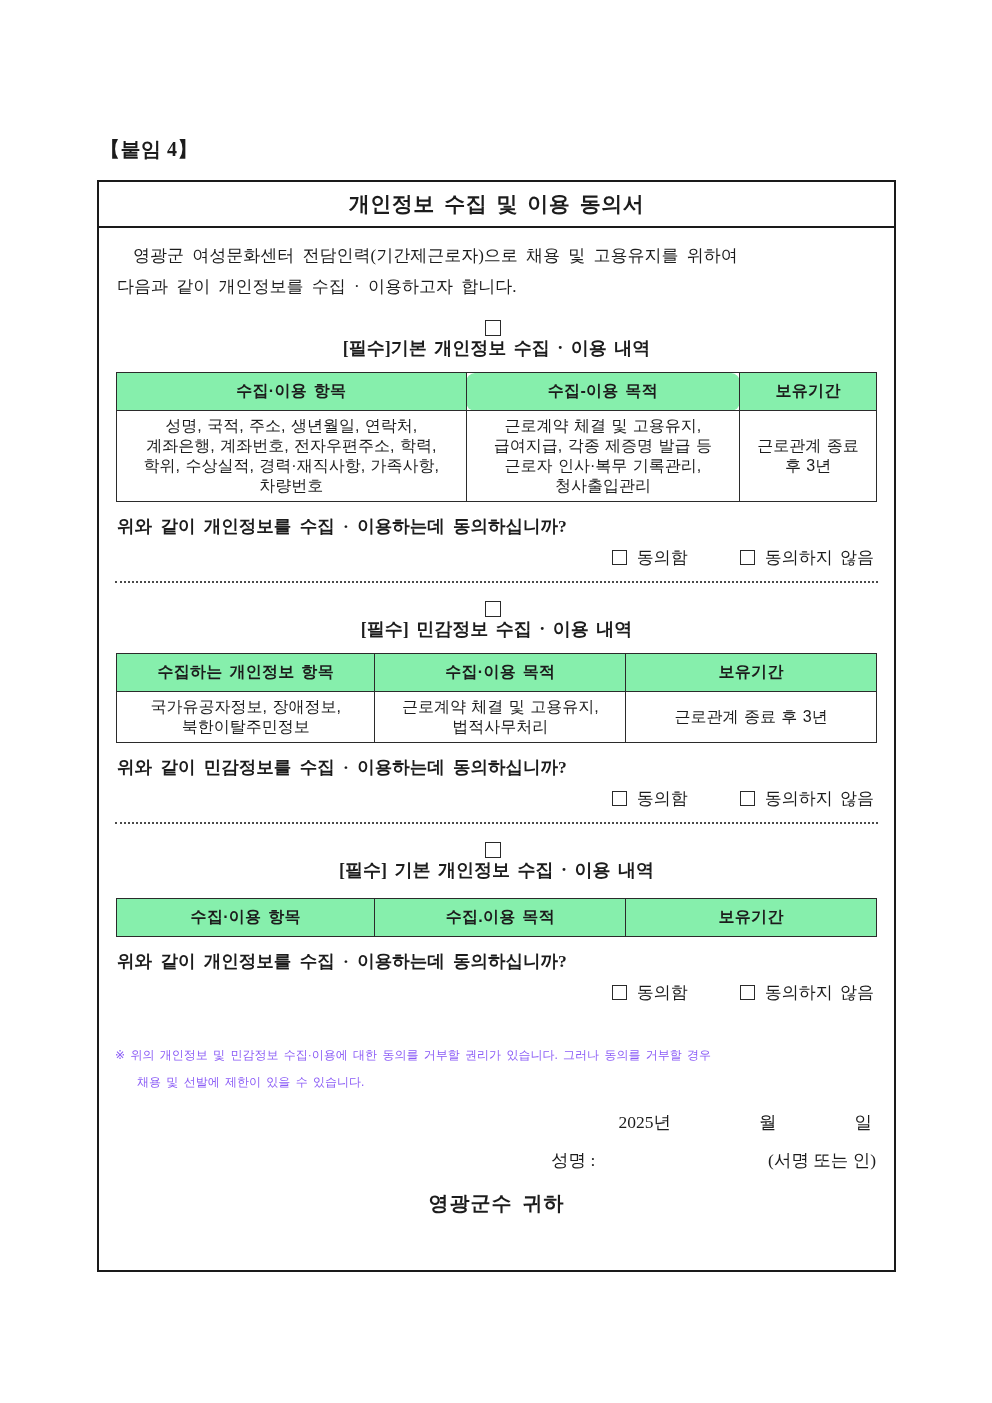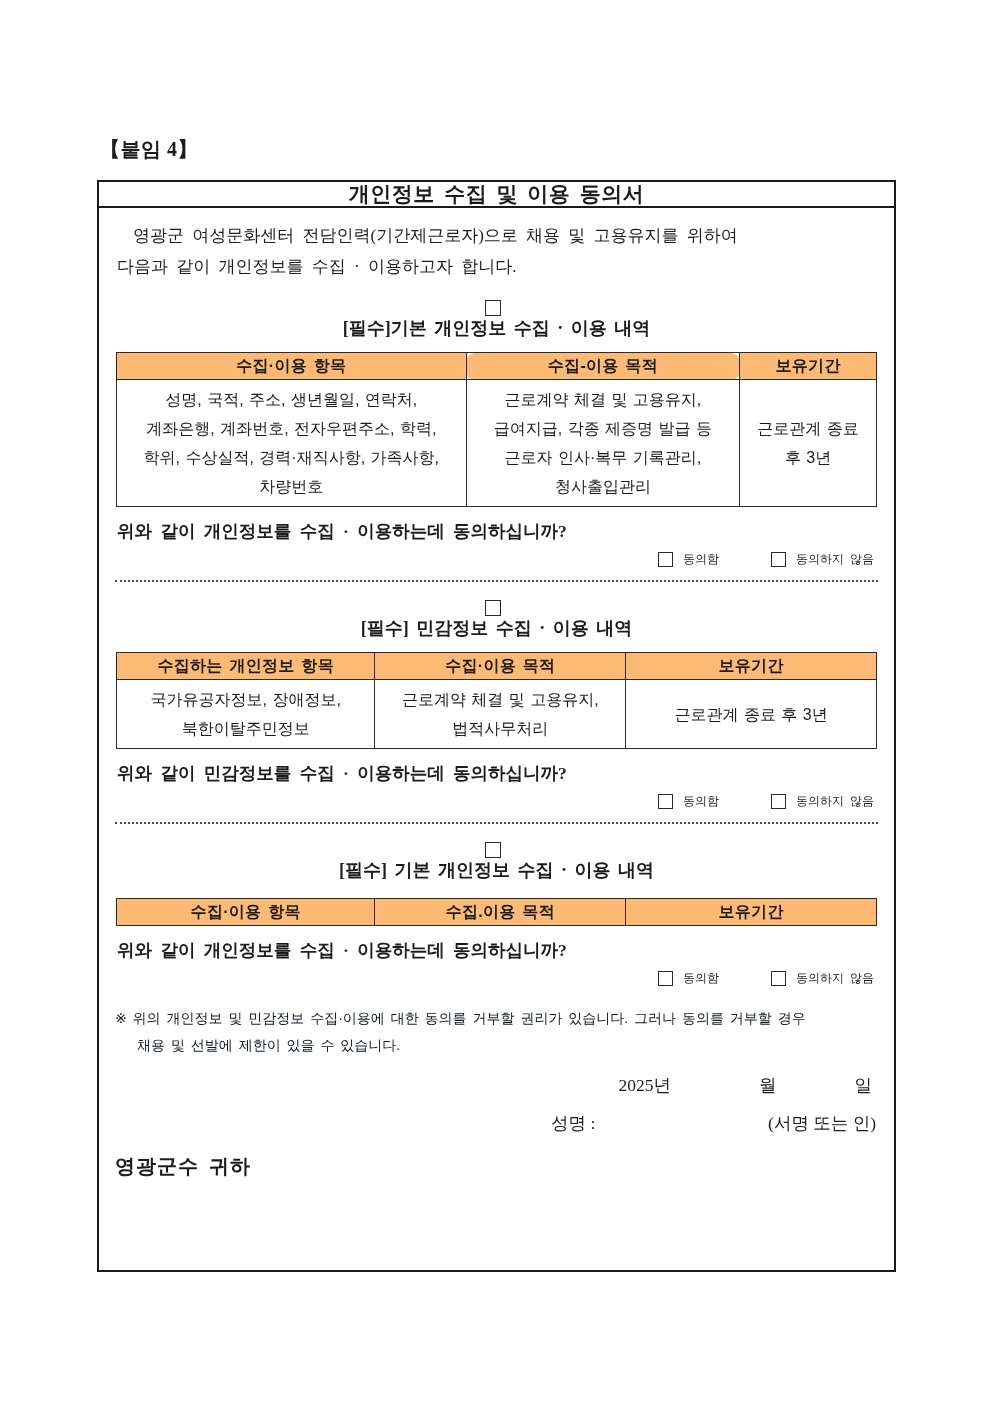--- a/index.html
+++ b/index.html
@@ -22,21 +22,21 @@
 
   .form-box {
     position: absolute;
     left: 97px; top: 180px;
     width: 799px; height: 1092px;
     border: 2px solid #1a1a1a;
     background: #ffffff;
   }
 
   .form-title {
-    height: 26px;
+    height: 46px;
     border-bottom: 2px solid #1a1a1a;
     display: flex; align-items: center; justify-content: center;
     font-family: "Liberation Sans", "DejaVu Sans", sans-serif;
     font-size: 21px; font-weight: bold; letter-spacing: 0.5px;
     word-spacing: 3px;
   }
 
   .form-body { padding: 12px 16px 0 16px; }
 
   .intro {
@@ -72,67 +72,67 @@
     border-collapse: collapse;
     font-family: "Liberation Sans", "DejaVu Sans", sans-serif;
     table-layout: fixed;
   }
   .consent-table th, .consent-table td {
     border: 1.7px solid #2b2b2b;
     text-align: center;
     vertical-align: middle;
   }
   .consent-table th {
-    background: #fdba74;
+    background: #86efac;
     font-size: 16px; font-weight: bold;
-    height: 27px;
+    height: 38px;
     letter-spacing: 0.3px; word-spacing: 2px;
   }
   .consent-table td {
     font-size: 16px;
-    line-height: 29px;
+    line-height: 20px;
     padding: 5px 4px;
     white-space: pre-line;
     word-spacing: 1px;
   }
   .t1 .c1 { width: 46%; } .t1 .c2 { width: 36%; border-radius: 9px; } .t1 .c3 { width: 18%; }
   .teq .c1 { width: 34%; } .teq .c2 { width: 33%; } .teq .c3 { width: 33%; }
 
   .consent-question {
     margin-top: 12px;
     font-size: 17.5px; font-weight: bold;
     word-spacing: 4px;
     padding-left: 2px;
   }
   .consent-options {
     margin-top: 8px;
     display: flex; justify-content: flex-end; align-items: center;
     gap: 52px;
-    font-size: 12px;
+    font-size: 17px;
     padding-right: 4px;
     word-spacing: 3px;
   }
   .consent-options .option { display: flex; align-items: center; gap: 10px; }
 
   .dotted-divider {
     margin: 12px 0 0 0;
     border-top: 2px dotted #4a4a4a;
     height: 0;
   }
 
   .note {
-    margin-top: 18px;
+    margin-top: 38px;
     font-family: "Liberation Sans", "DejaVu Sans", sans-serif;
-    font-size: 14px;
+    font-size: 12px;
     line-height: 27px;
     white-space: pre-line;
     padding-left: 22px;
     text-indent: -22px;
     word-spacing: 2px;
-    color: #0f172a;
+    color: #8b5cf6;
   }
 
   .date-line {
     margin-top: 14px;
     display: flex; justify-content: flex-end; align-items: baseline;
     font-size: 17.5px;
     padding-right: 6px;
   }
   .date-line .year { margin-right: 88px; }
   .date-line .month { margin-right: 78px; }
@@ -141,21 +141,21 @@
     margin-top: 14px;
     display: flex; align-items: flex-start;
     font-size: 17.5px;
   }
   .sign-line .name-label { margin-left: 436px; }
   .sign-line .sign-hint { margin-left: auto; padding-right: 2px; }
 
   .recipient {
     margin-top: 18px;
     font-size: 20px; font-weight: bold;
-    letter-spacing: 1px; word-spacing: 4px;
+    letter-spacing: 1px; word-spacing: 4px; text-align: center;
   }
 </style>
 </head>
 <body>
 
 <div class="page">
 
   <div class="attachment-label">【붙임 4】</div>
 
   <div class="form-box">

